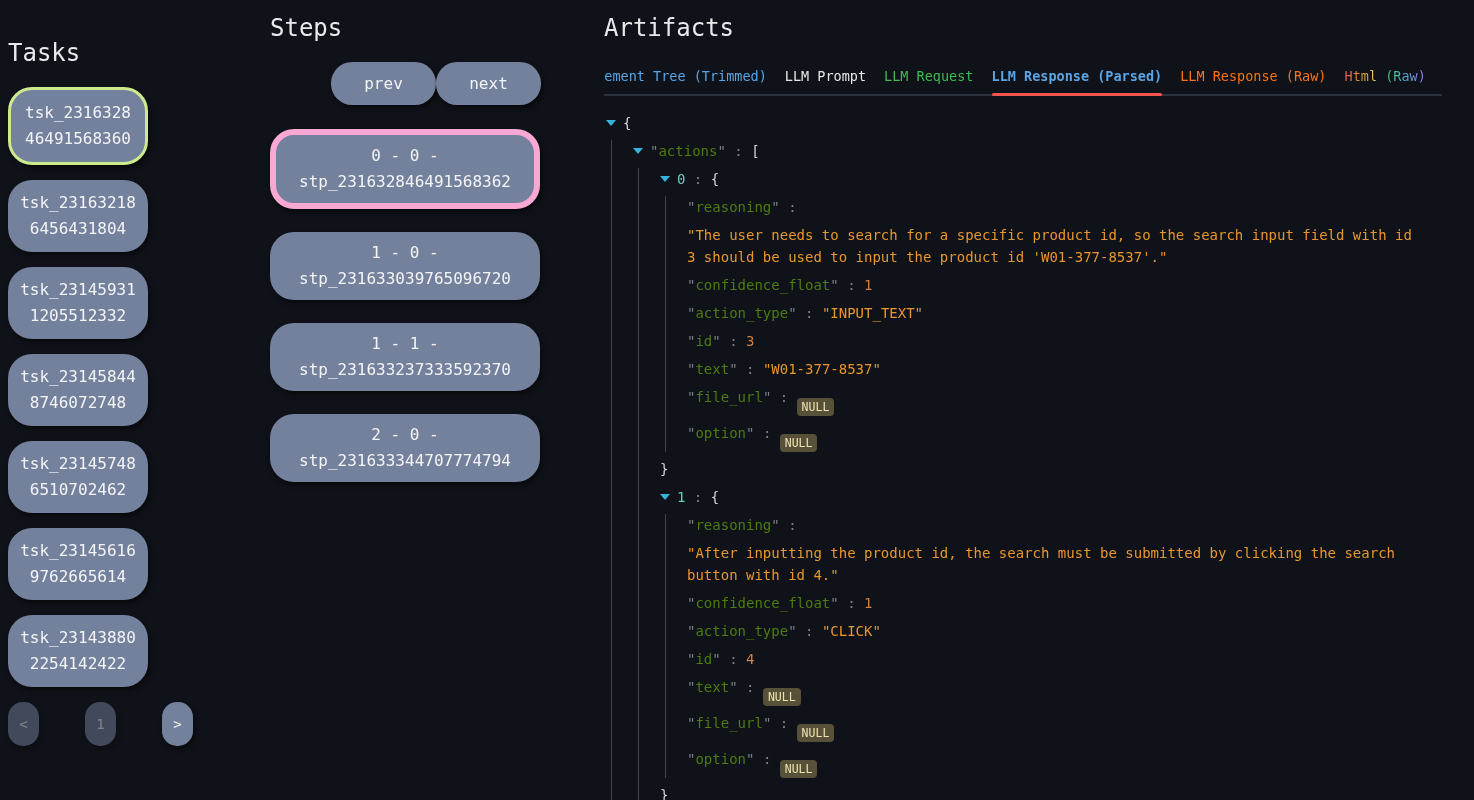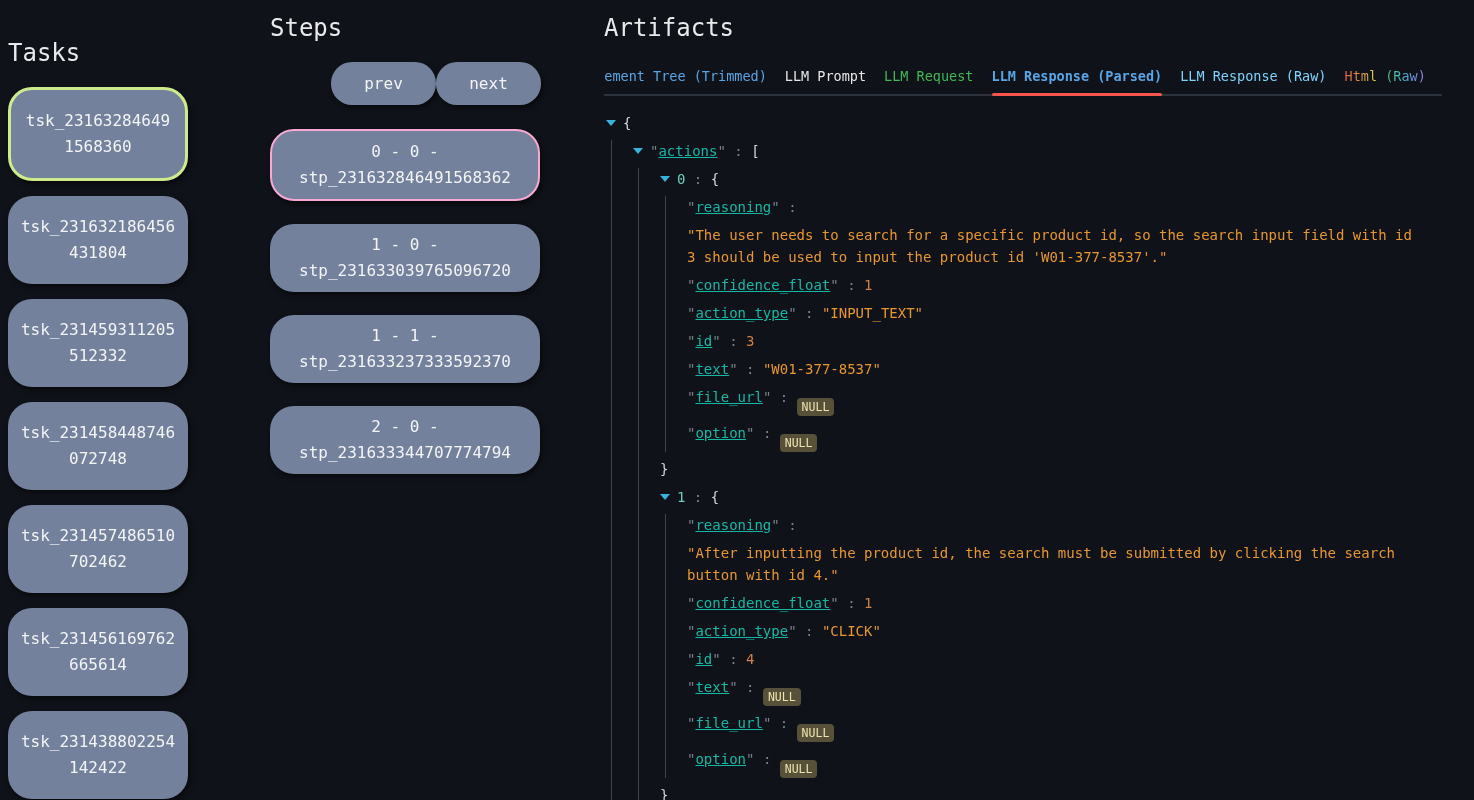--- a/index.html
+++ b/index.html
@@ -11,31 +11,31 @@
   }
   .panel { position:absolute; top:0; }
   .panel-title { font-size:24px; color:#e9eaec; margin-bottom:20px; }
   
   #tasks-panel { left:8px; width:178px; padding-top:14px;margin-top:25px; }
   .pill-btn {
     background:#74819d; color:#f3f4f6; border:none; border-radius:24px;
     font-family:inherit; font-size:16px; line-height:26px; text-align:center;
     box-shadow:2px 3px 5px rgba(0,0,0,.5); cursor:pointer; display:block;
   }
-  .task-btn { width:180px; min-height:72px; padding:18px 10px; margin-bottom:15px; word-break:break-all; }
+  .task-btn { width:140px; min-height:72px; padding:10px 10px; margin-bottom:15px; word-break:break-all; }
   .task-btn.selected { border:3px solid #cdea8c; }
   .pagination { display:flex; justify-content:space-between; width:185px; margin-top:8px; }
   .page-btn { width:31px; height:44px; border-radius:15px; font-size:14px; padding:0; }
   .page-btn.disabled { opacity:.5; cursor:default; }
   
   #steps-panel { left:270px; width:271px; padding-top:14px; }
   .nav-row { display:flex; justify-content:flex-end; margin-bottom:24px; }
   .nav-btn { width:105px; height:43px; border-radius:21px; font-size:16px; }
   .step-btn { width:270px; min-height:64px; padding:8px 10px; margin-bottom:23px; }
-  .step-btn.selected { border:2px solid #f9a8d4; }
+  .step-btn.selected { border:6px solid #f9a8d4; }
   
   #artifacts-panel { left:604px; width:838px; padding-top:14px; overflow:hidden; }
   .tab-bar {
     display:flex; align-items:flex-end; white-space:nowrap;
     border-bottom:2px solid #2d333c; margin-top:2px;
   }
   .tab {
     font-size:13.5px; padding:6px 0 10px 0; margin-right:18px;
     position:relative; cursor:pointer; flex:none;
   }
@@ -54,21 +54,21 @@
   .caret {
     flex:none; width:17px; height:22px; display:flex; align-items:flex-start; cursor:pointer;
   }
   .caret i {
     display:block; width:0; height:0; margin-top:8px;
     border-left:5px solid transparent; border-right:5px solid transparent;
     border-top:6.5px solid #36b3dd;
   }
   .children { margin-left:5px; border-left:1px solid #3e4550; padding-left:21px; }
   .jq { color:#7b828c; }        
-  .jkey { color:#14b8a6;text-decoration:underline; }      
+  .jkey { color:#4d7c0f; }      
   .jbrace { color:#d2d6dc; }    
   .jidx { color:#66cfc2; }      
   .jstr { color:#e8962e; }      
   .jnum { color:#d08045; }      
   .jnull {
     display:inline-block; background:#57513a; color:#efe3af;
     font-size:11.5px; line-height:14px; padding:2px 5px; border-radius:4px;
     margin-top:12px; vertical-align:middle;
   }
   .vblock { white-space:pre-wrap; word-break:normal; overflow-wrap:break-word; }
@@ -108,21 +108,21 @@
     </div>
 </div>
 
 <div class="panel" id="artifacts-panel">
   <div class="panel-title">Artifacts</div>
   <div class="tab-bar" id="tab-bar">
       <span class="tab clipped" style="color: rgb(88, 166, 232);">Element Tree (Trimmed)</span>
       <span class="tab" style="color: rgb(230, 230, 230);">LLM Prompt</span>
       <span class="tab" style="color: rgb(63, 185, 84);">LLM Request</span>
       <span class="tab active" style="color: rgb(88, 166, 232); font-weight: bold;">LLM Response (Parsed)</span>
-      <span class="tab" style="color: #7dd3fc;">LLM Response (Raw)</span>
+      <span class="tab" style="color: #f97316;">LLM Response (Raw)</span>
       <span class="tab rainbow">Html (Raw)</span>
     </div>
   <div id="json-tree">
       <div class="trow">
         <span class="caret">
           <i></i>
         </span>
         <span class="jbrace">{</span>
       </div>
       <div class="children">

